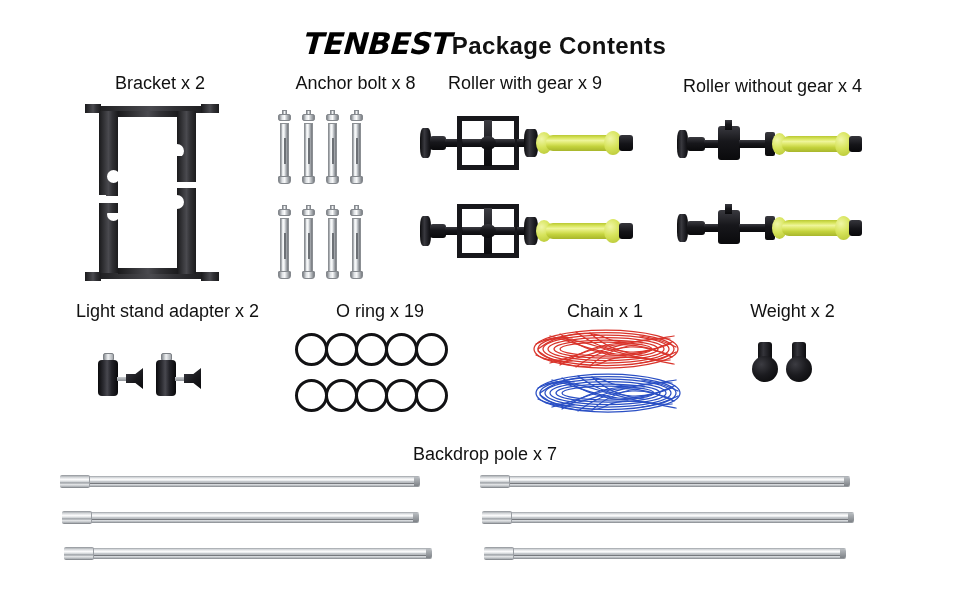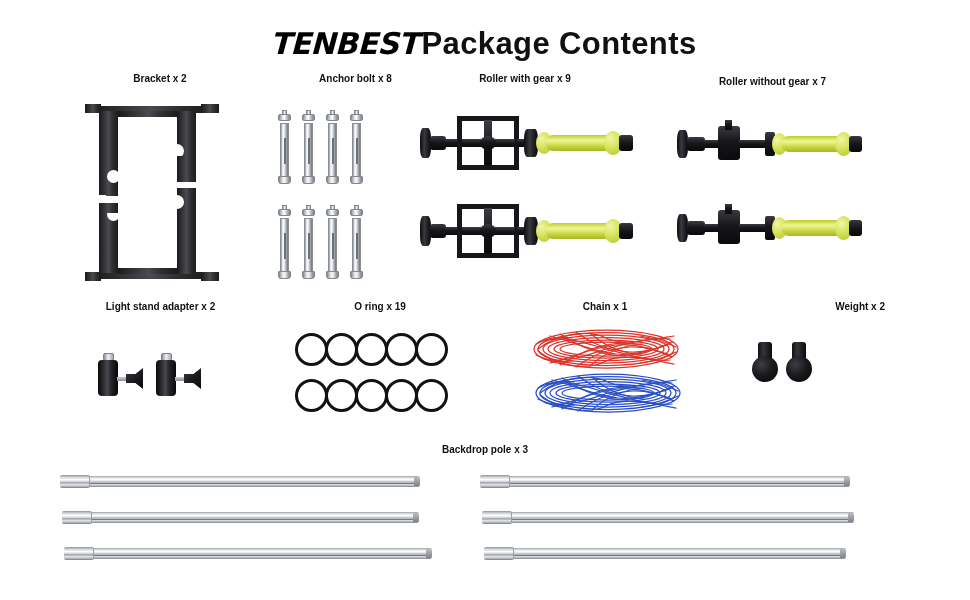--- a/index.html
+++ b/index.html
@@ -18,28 +18,28 @@
     text-align: center; white-space: nowrap;
   }
   .brand {
     font-family: "DejaVu Sans", sans-serif;
     font-size: 30px; font-weight: 700; font-style: italic;
     letter-spacing: -0.5px; color: #000;
     transform: skewX(-4deg); display: inline-block;
   }
   .title-text {
     font-family: "Liberation Sans", sans-serif;
-    font-size: 31px; font-weight: 700; color: #111;
+    font-size: 24px; font-weight: 700; color: #111;
     letter-spacing: 0.4px;
   }
 
   
   .lbl {
     position: absolute; text-align: center; white-space: nowrap;
-    font-size: 10px; font-weight: 700; color: #111;
+    font-size: 18px; font-weight: 400; color: #111;
     font-family: "Liberation Sans", sans-serif;
   }
 
   
   .stage { position: absolute; }
 
   
   .bracket { position: absolute; }
   .br-body {
     position: absolute; background: #2e2e30;
@@ -181,28 +181,28 @@
 
 <div class="page">
 
   <div class="title-row">
     <span class="brand">TENBEST</span><span class="title-text">Package  Contents</span>
   </div>
 
   <div class="lbl" style="left:40px;  top:73px;  width:240px;">Bracket x 2</div>
   <div class="lbl" style="left:248px; top:73px;  width:215px;">Anchor bolt x 8</div>
   <div class="lbl" style="left:420px; top:73px;  width:210px;">Roller with gear x 9</div>
-  <div class="lbl" style="left:655px; top:76px;  width:235px;">Roller without gear x 7</div>
-
-  <div class="lbl" style="left:38px;  top:301px; width:245px;">Light stand adapter x 2</div>
+  <div class="lbl" style="left:655px; top:76px;  width:235px;">Roller without gear x 4</div>
+
+  <div class="lbl" style="left:45px;  top:301px; width:245px;">Light stand adapter x 2</div>
   <div class="lbl" style="left:285px; top:301px; width:190px;">O ring x 19</div>
   <div class="lbl" style="left:505px; top:301px; width:200px;">Chain x 1</div>
-  <div class="lbl" style="left:700px; top:301px; width:185px;text-align:right;">Weight x 2</div>
-
-  <div class="lbl" style="left:0px;   top:444px; width:970px;">Backdrop pole x 3</div>
+  <div class="lbl" style="left:700px; top:301px; width:185px;">Weight x 2</div>
+
+  <div class="lbl" style="left:0px;   top:444px; width:970px;">Backdrop pole x 7</div>
 
   <div class="stage" style="left:85px; top:100px; width:135px; height:185px;">
 
     <div class="bracket">
 
       <div class="br-body" style="left:8px;  top:6px;  width:116px; height:7px;"></div>
       <div class="br-body" style="left:0px;  top:4px;  width:16px;  height:9px;"></div>
       <div class="br-body" style="left:116px;top:4px;  width:18px;  height:9px;"></div>
 
       <div class="br-body" style="left:14px; top:11px; width:19px;  height:84px;"></div>

